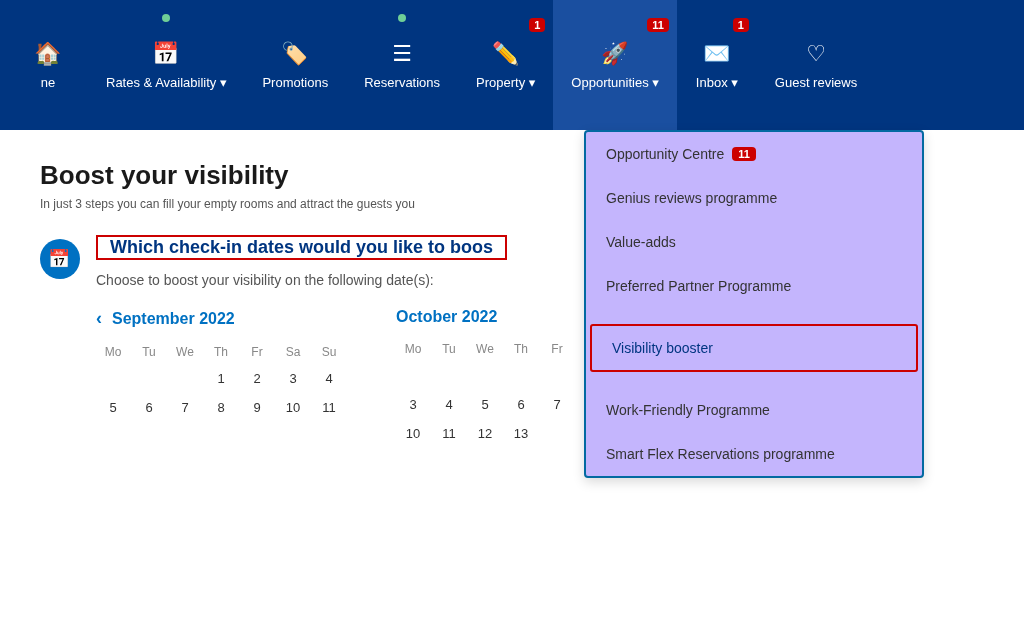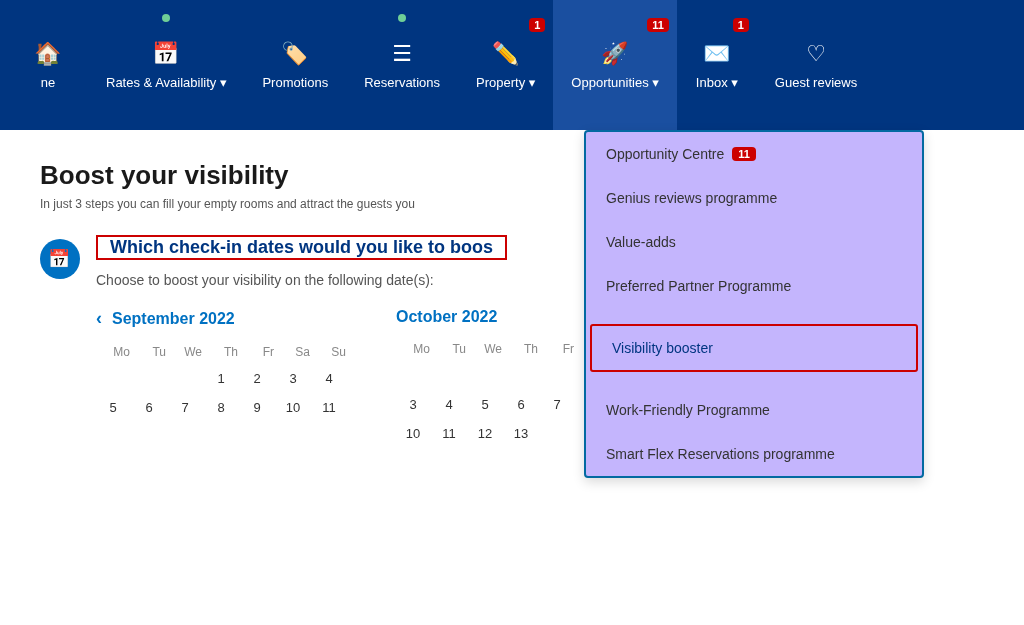--- a/index.html
+++ b/index.html
@@ -170,21 +170,21 @@
       color: #0071c2;
     }
     .cal-grid {
       display: grid;
       grid-template-columns: repeat(7, 34px);
       gap: 2px;
     }
     .cal-day-header {
       font-size: 12px;
       color: #888;
-      text-align: right;
+      text-align: center;
       padding: 4px 0;
       font-weight: 500;
     }
     .cal-day {
       font-size: 13px;
       text-align: center;
       padding: 6px 4px;
       color: #333;
       cursor: pointer;
       border-radius: 3px;

